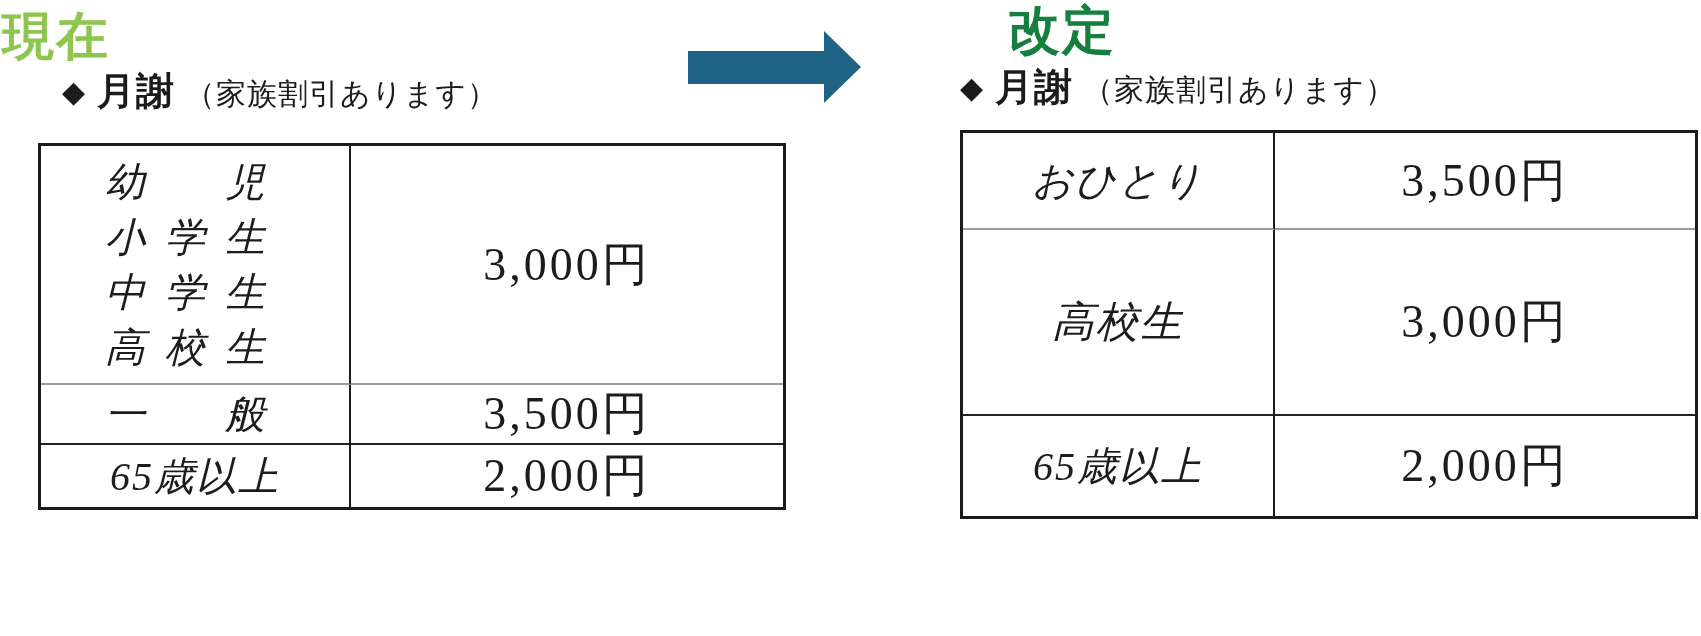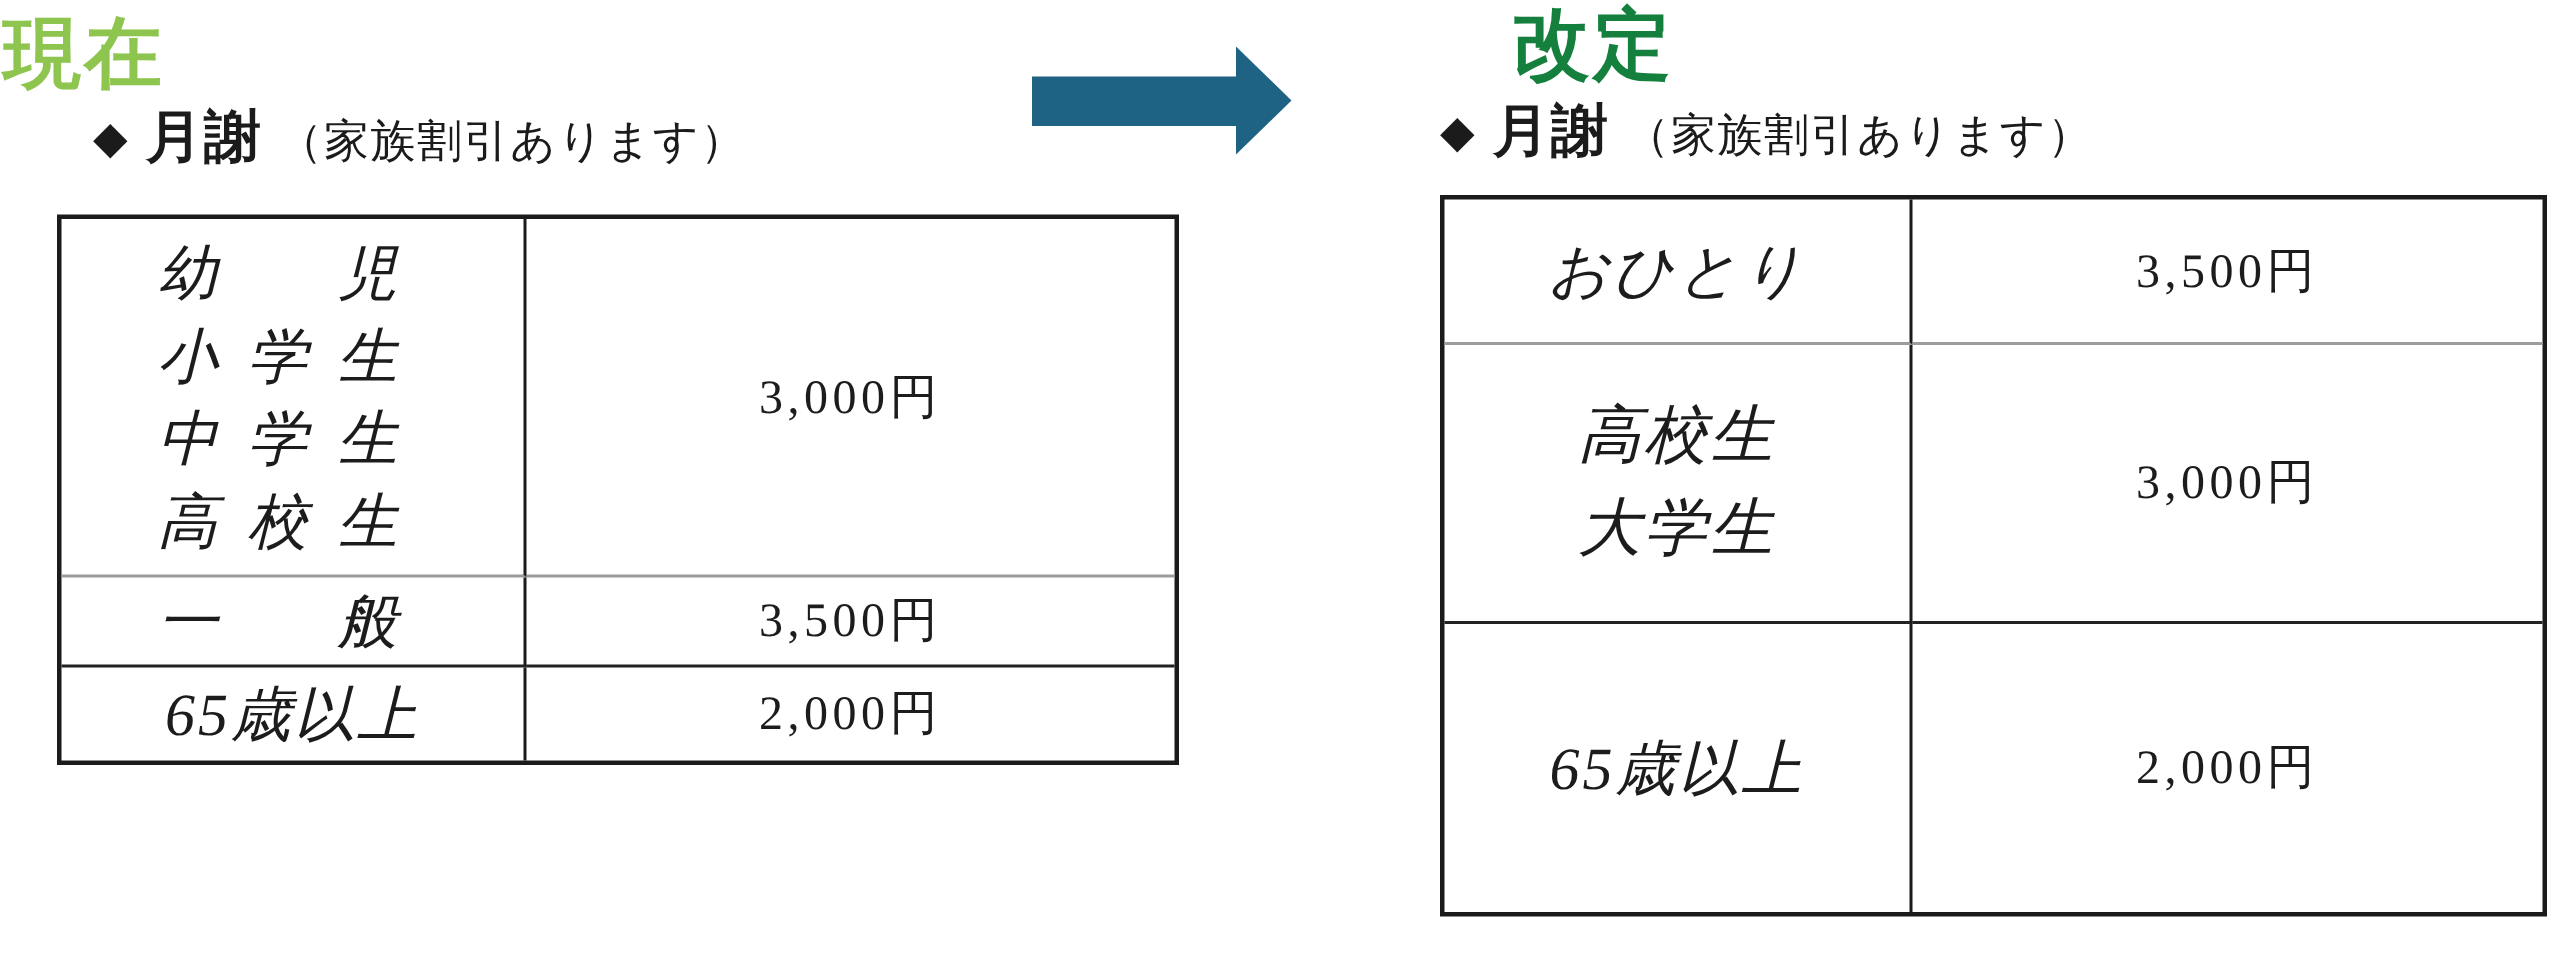--- a/index.html
+++ b/index.html
@@ -67,21 +67,21 @@
     color: #1c1c1c;
   }
   .tbl-current {
     left: 38px; top: 143px;
     width: 748px; height: 367px;
     grid-template-columns: 310px 1fr;
     grid-template-rows: 239px 60px 1fr;
   }
   .tbl-revised {
     left: 960px; top: 130px;
-    width: 738px; height: 481px;
+    width: 738px; height: 389px;
     grid-template-columns: 312px 1fr;
     grid-template-rows: 97px 186px 1fr;
   }
   .cell {
     display: flex;
     align-items: center;
     justify-content: center;
     box-sizing: border-box;
     overflow: hidden;
   }
@@ -105,21 +105,21 @@
     letter-spacing: 2px;
     white-space: pre;
   }
   .cat-lines2 div {
     font-size: 42px;
     line-height: 62px;
     letter-spacing: 2px;
     white-space: pre;
   }
   .price {
-    font-size: 32px;
+    font-size: 46px;
     letter-spacing: 3px;
     white-space: pre;
   }
 </style>
 </head>
 <body>
 
 <div class="stage">
 
   <div class="big-title title-current">現在</div>
@@ -175,21 +175,20 @@
     <div class="cell c1 sep-l">
       <span class="cat-plain">おひとり</span>
     </div>
     <div class="cell sep-l">
       <span class="price">3,500円</span>
     </div>
 
     <div class="cell c1 sep-d">
       <div class="cat-lines2">
         <div>高校生</div>
-        <div>大学生</div>
       </div>
     </div>
     <div class="cell sep-d">
       <span class="price">3,000円</span>
     </div>
 
     <div class="cell c1">
       <span class="cat-plain">65歳以上</span>
     </div>
     <div class="cell">

